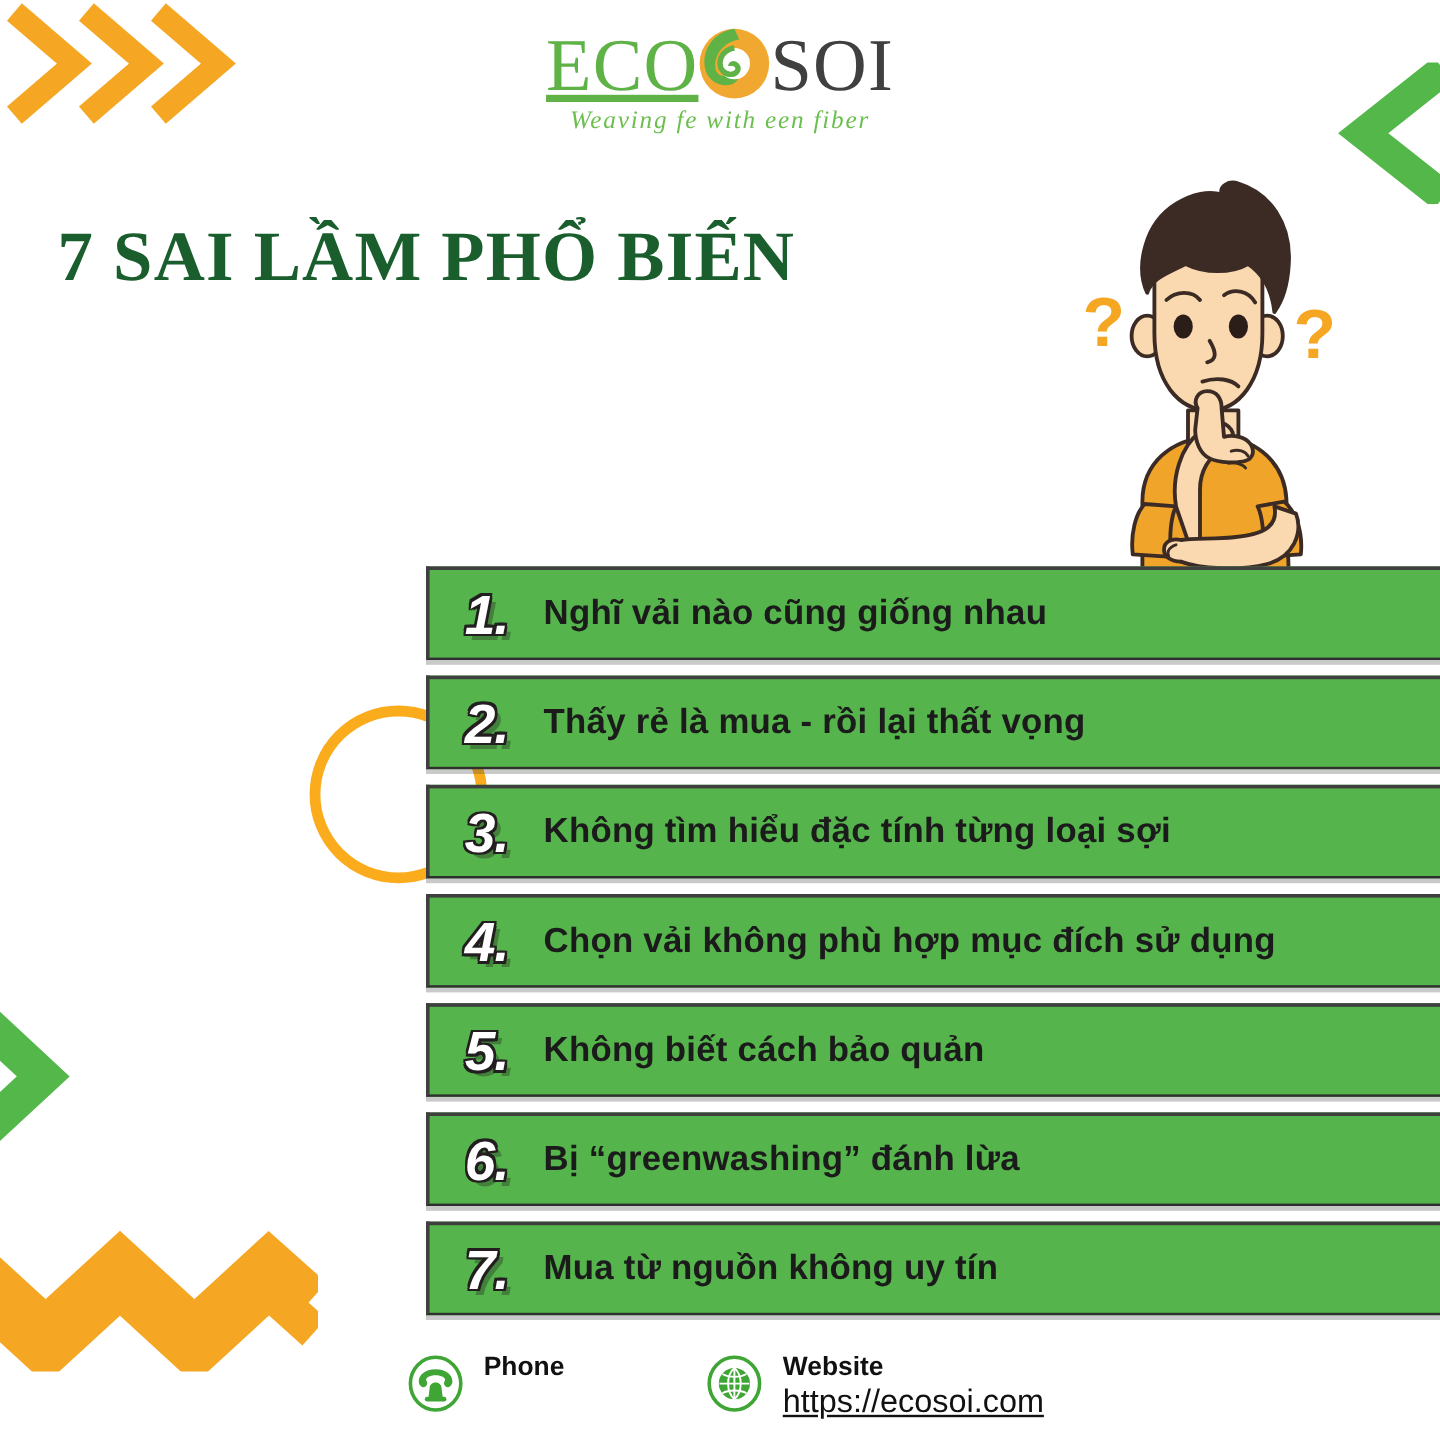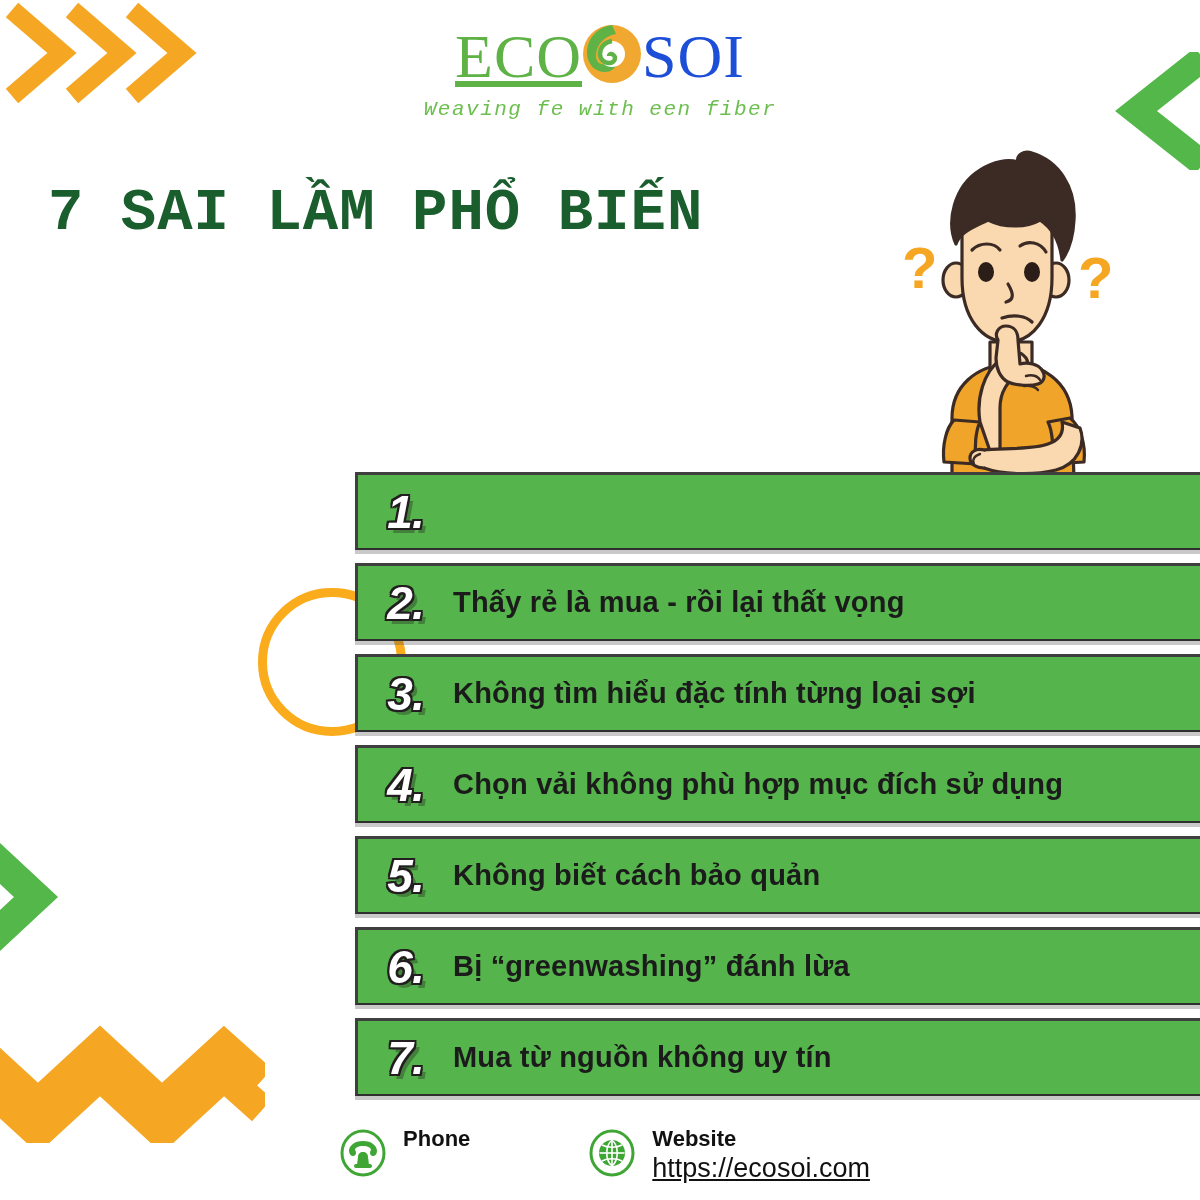--- a/index.html
+++ b/index.html
@@ -35,44 +35,44 @@
     line-height:66px;
   }
   .logo-word {
     font-family:"Liberation Serif", serif;
     font-size:62px;
     font-weight:400;
     letter-spacing:1px;
     vertical-align:middle;
   }
   .logo-eco { color:#5fb246;text-decoration:underline; }
-  .logo-soi { color:#1d4ed8;margin-top:43px; }
+  .logo-soi { color:#404040;margin-top:43px; }
   .logo-swirl {
     display:inline-block; vertical-align:middle;
     width:64px; height:64px; margin:0 -2px;
     position:relative; top:-2px;
   }
   #logo-tagline {
-    margin-top:10px;
-    font-family:Liberation Mono, monospace;
+    margin-top:0;
+    font-family:Liberation Serif, serif;
     font-style:italic;
     font-size:21px;
     color:#6cbf4f;
     letter-spacing:1.5px;
   }
 
   
   #headline {
     position:absolute;
     left:48px; top:168px;
     width:830px;
   }
   .headline-line {
     color:#1a5e2e;
-    font-family:Liberation Mono, monospace;
+    font-family:Liberation Serif, serif;
     font-weight:bold;
     font-size:59px;
     line-height:91px;
     letter-spacing:1px;
     white-space:nowrap;
   }
   .headline-line.spread { word-spacing:18px; }
 
   
   #thinking-man { position:absolute; left:880px; top:128px; width:260px; height:352px; }
@@ -232,20 +232,21 @@
     <path d="M200 300 C206 316 198 336 176 342 C152 348 120 346 104 340 C92 336 92 324 104 322 C120 320 152 322 168 316 C180 312 184 304 182 294 Z" fill="#FBD9B0"></path>
 
     <path d="M104 322 C96 320 90 324 90 330 C90 336 96 340 104 340" fill="#FBD9B0"></path>
     <path d="M100 326 C94 328 92 332 94 336" fill="none" stroke-width="2.4"></path>
   </g>
 </svg>
 
 <div id="mistake-list">
   <div class="mistake-row">
     <span class="mistake-num">1.</span>
+    <span class="mistake-text">Nghĩ vải nào cũng giống nhau</span>
   </div>
   <div class="mistake-row">
     <span class="mistake-num">2.</span>
     <span class="mistake-text">Thấy rẻ là mua - rồi lại thất vọng</span>
   </div>
   <div class="mistake-row">
     <span class="mistake-num">3.</span>
     <span class="mistake-text">Không tìm hiểu đặc tính từng loại sợi</span>
   </div>
   <div class="mistake-row">

